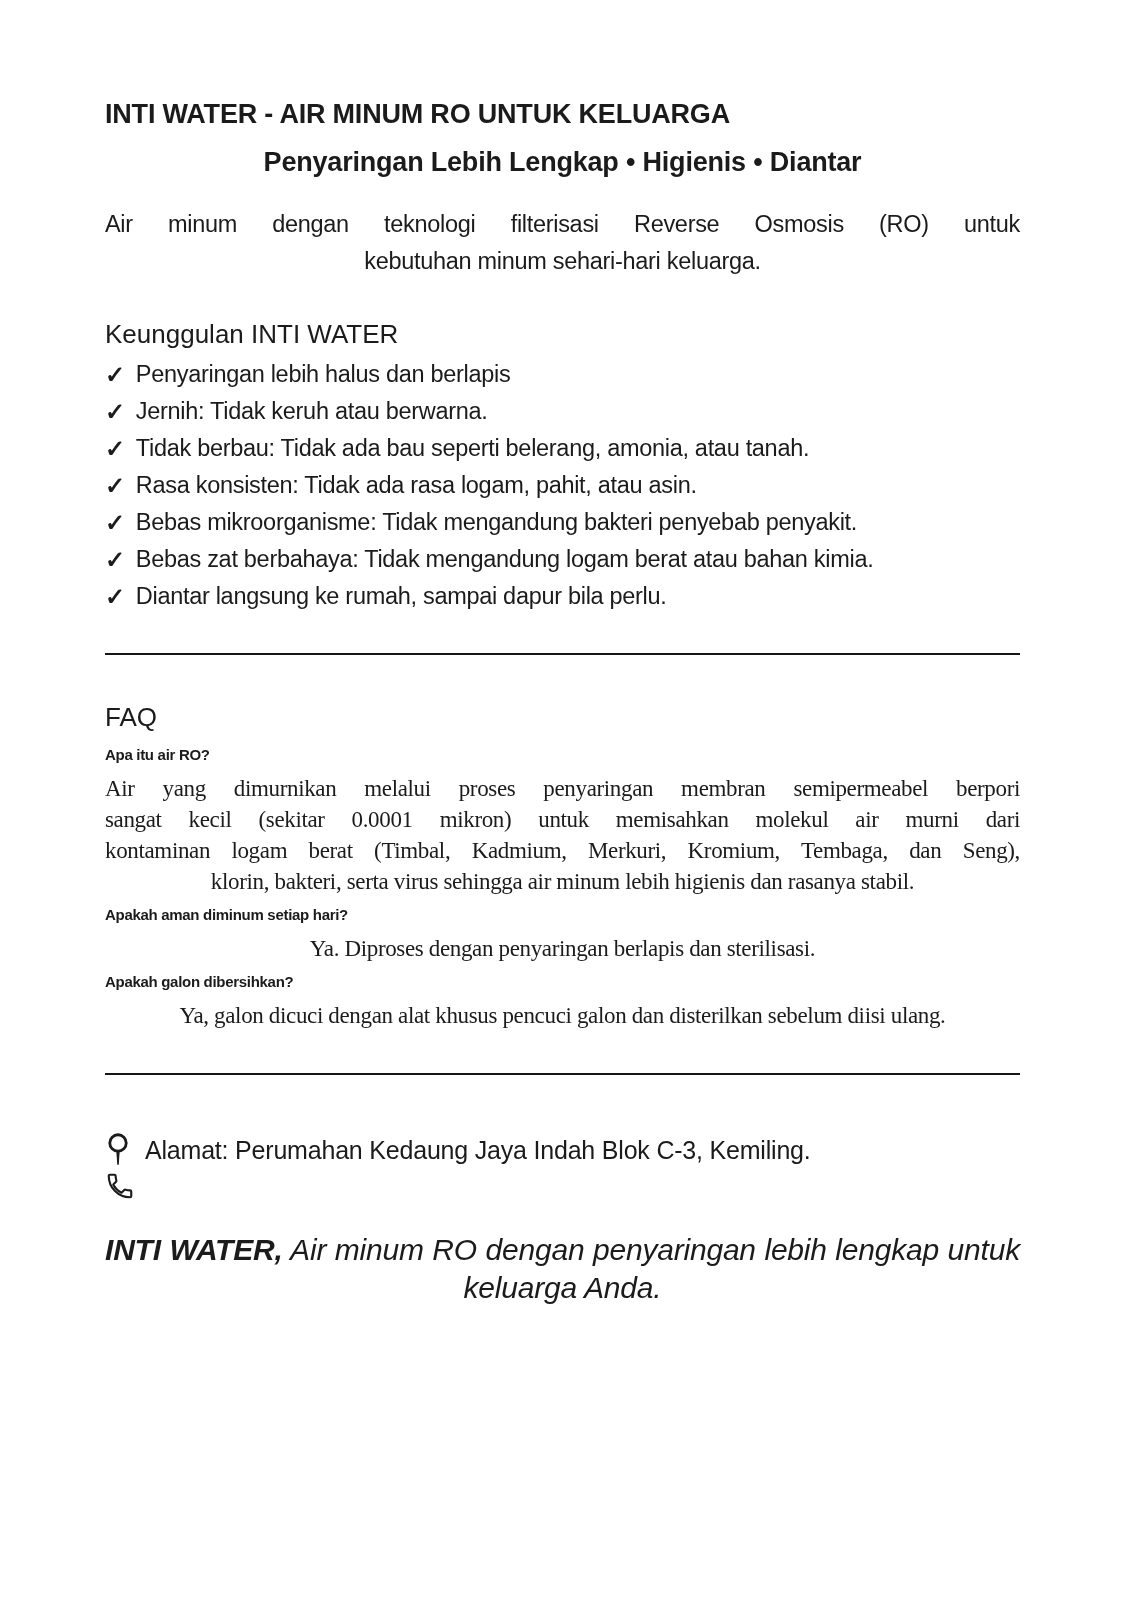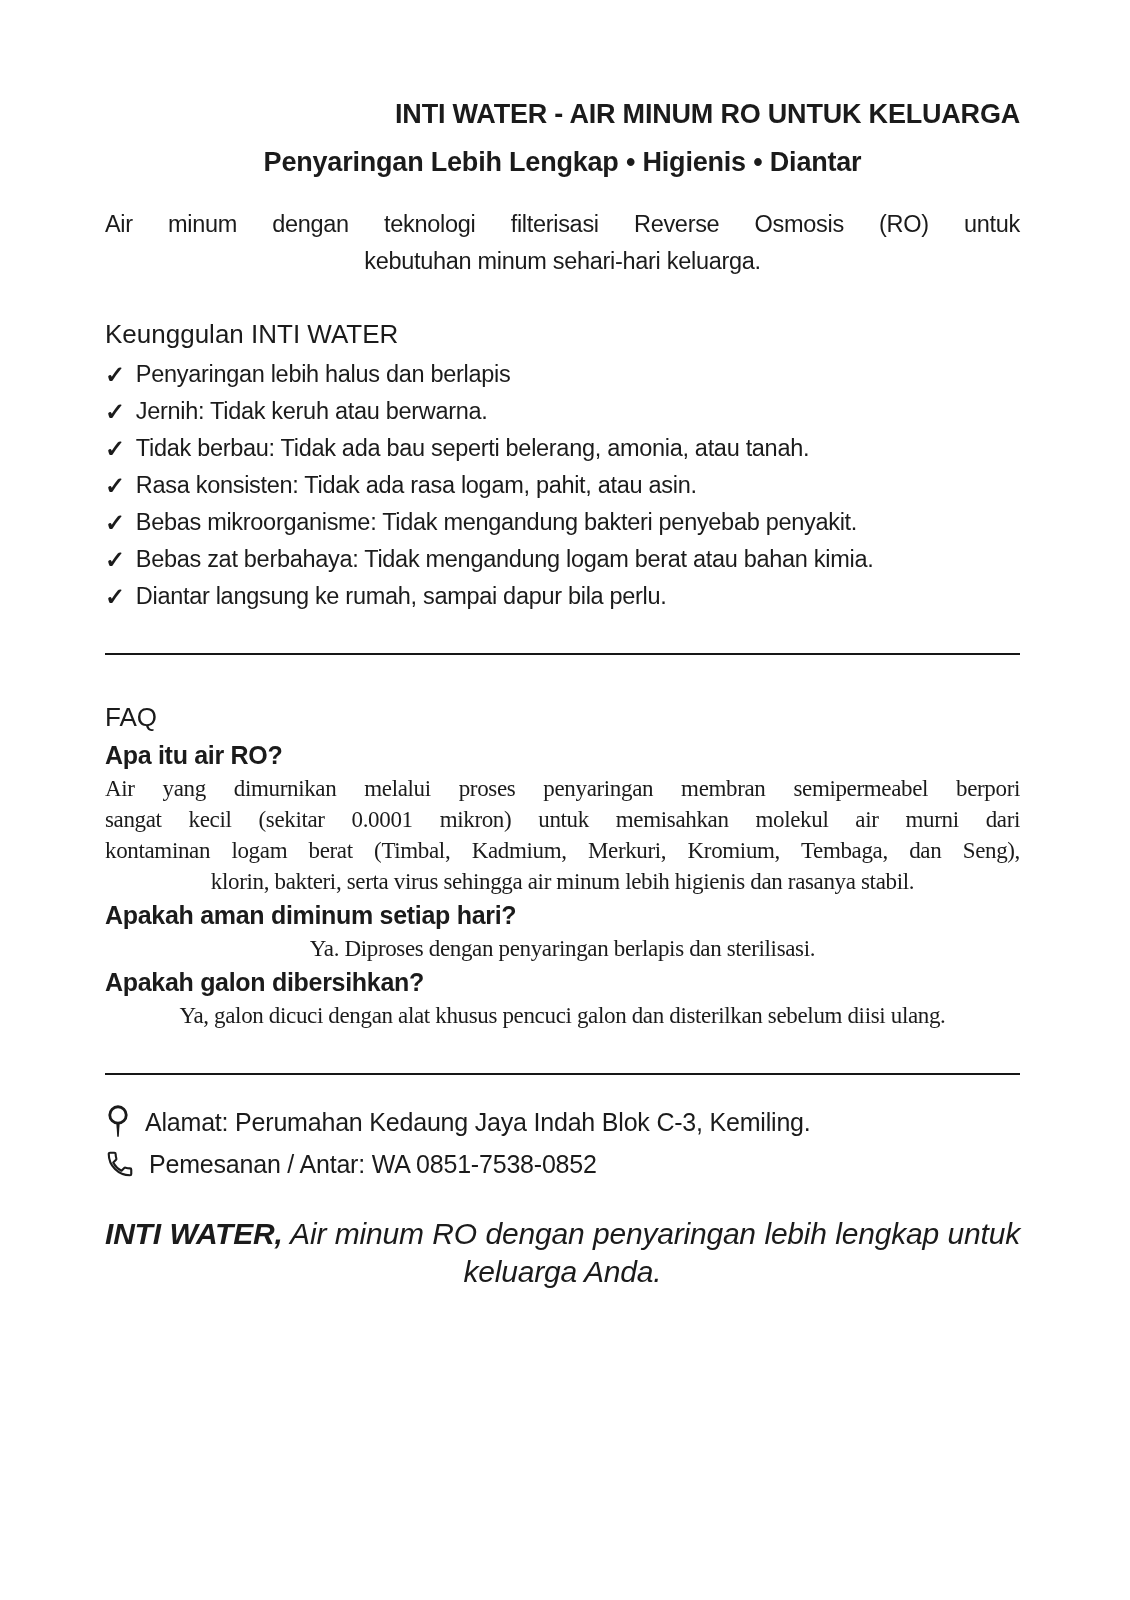--- a/index.html
+++ b/index.html
@@ -10,43 +10,43 @@
     color: #1b1b1b;
     overflow: hidden;
   }
   .page {
     box-sizing: border-box;
     width: 1130px; height: 1600px;
     padding: 90px 110px 0 105px;
   }
   .title {
     font-size: 27px; font-weight: 700;
-    line-height: 48px; text-align: right;
+    line-height: 48px; text-align: left;
     letter-spacing: -0.2px;
   }
   .subtitle {
     font-size: 27px; font-weight: 700;
     line-height: 48px; text-align: center;
     letter-spacing: -0.2px;
   }
   .intro { margin-top: 20px; font-size: 23.5px; line-height: 37px; letter-spacing: -0.3px; }
   .adv-heading { margin-top: 34px; font-size: 26px; line-height: 40px; font-weight: 400; }
   .adv-list { margin-top: 2px; }
   .adv-item { font-size: 23.5px; line-height: 37px; letter-spacing: -0.3px; display: flex; }
   .check { font-weight: 700; font-size: 24px; margin-right: 11px; flex: 0 0 auto; }
   .rule { border: none; border-top: 2px solid #161616; margin: 0; }
   .rule-1 { margin-top: 38px; }
   .rule-2 { margin-top: 42px; }
   .faq-heading { margin-top: 42px; font-size: 26px; line-height: 40px; font-weight: 400; }
-  .faq-q { font-size: 25px; font-weight: 700; line-height: 36px; letter-spacing: -0.3px; }
+  .faq-q { font-size: 15px; font-weight: 700; line-height: 36px; letter-spacing: -0.3px; }
   .faq-q.spaced { }
   .faq-a { font-size: 23px; line-height: 31px; letter-spacing: -0.35px; font-family: Liberation Serif, serif; }
   .pline { text-align: center; }
   .jl { text-align: justify; text-align-last: justify; }
-  .contact { margin-top: 26px; }
+  .contact { margin-top: 54px; }
   .contact-line {
     font-size: 25px; line-height: 42px; letter-spacing: -0.2px;
     display: flex; align-items: center;
   }
   .contact-icon { flex: 0 0 auto; margin-right: 14px; display: inline-flex; }
   .contact-icon svg { display: block; }
   .closing { margin-top: 30px; font-size: 30px; line-height: 38px; font-style: italic; letter-spacing: -0.2px; }
   .closing .brand { font-weight: 700; }
 </style>
 </head>
@@ -135,21 +135,20 @@
         </svg>
       </span>
       <span>Alamat: Perumahan Kedaung Jaya Indah Blok C-3, Kemiling.</span>
     </div>
     <div class="contact-line">
       <span class="contact-icon">
         <svg width="30" height="30" viewBox="0 0 24 24" aria-hidden="true">
           <path d="M6.62 10.79c1.44 2.83 3.76 5.14 6.59 6.59l2.2-2.21c.27-.27.67-.36 1.02-.24 1.12.37 2.33.57 3.57.57.55 0 1 .45 1 1V20c0 .55-.45 1-1 1-9.39 0-17-7.61-17-17 0-.55.45-1 1-1h3.5c.55 0 1 .45 1 1 0 1.25.2 2.45.57 3.57.11.35.03.74-.25 1.02l-2.2 2.2z" fill="none" stroke="currentColor" stroke-width="1.7" stroke-linejoin="round"></path>
         </svg>
       </span>
-      <span>Pemesanan / Antar: WA 0851-7538-0852</span>
     </div>
   </div>
 
   <div class="closing">
     <div class="pline jl"><span class="brand">INTI WATER,</span> <span>Air minum RO dengan penyaringan lebih lengkap untuk</span></div>
     <div class="pline">keluarga Anda.</div>
   </div>
 
 </div>
 

